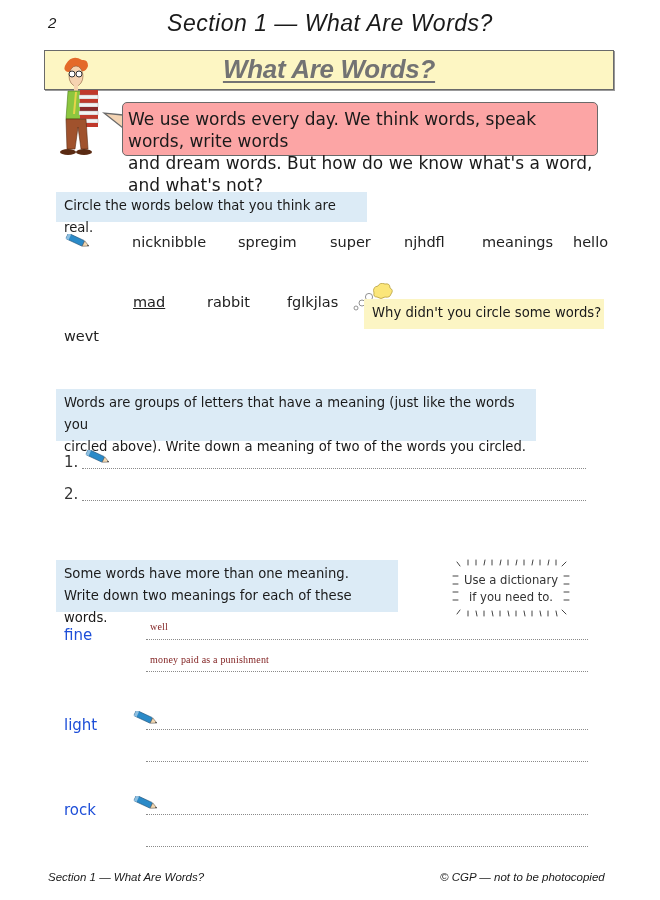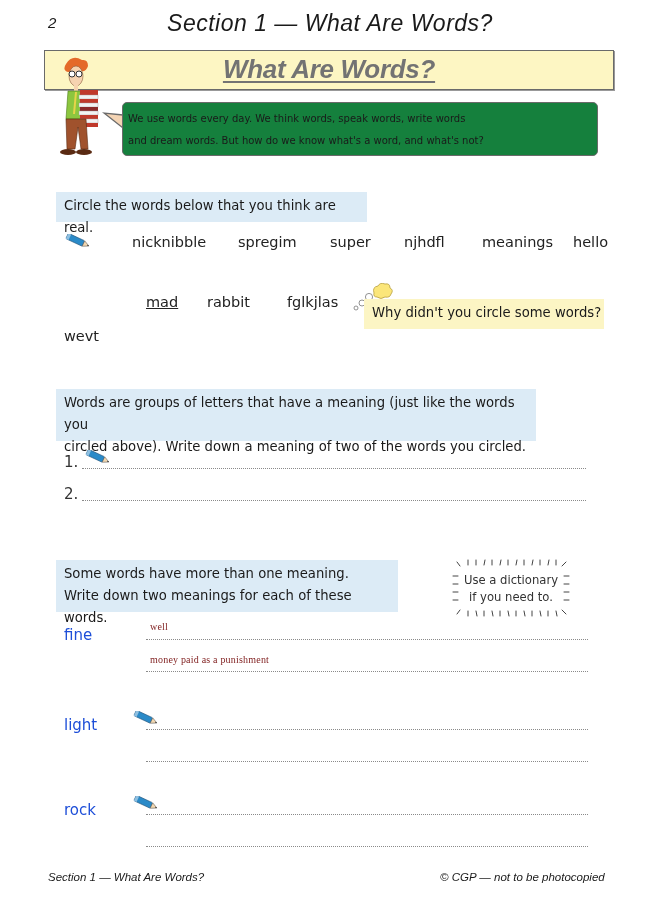--- a/index.html
+++ b/index.html
@@ -13,23 +13,23 @@
   .title-banner {
     left: 44px; top: 50px; width: 570px; height: 40px; background: #fdf6c3;
     border: 1.5px solid #6a6a6a; box-sizing: border-box; box-shadow: 1px 1px 0 #999;
   }
   .title-text {
     left: 44px; width: 570px; top: 54px; text-align: center; font-size: 26px; font-weight: bold;
     font-style: italic; text-decoration: underline; text-underline-offset: 3px;
     font-family: "Liberation Sans", sans-serif; letter-spacing: -0.3px; color: #737373;
   }
   .speech {
-    left: 122px; top: 102px; width: 476px; height: 54px; background: #15803d;
+    left: 122px; top: 102px; width: 476px; height: 54px; background: #fca5a5;
     border: 1.5px solid #6a6a6a; border-radius: 5px; box-sizing: border-box;
-    padding: 5px 0 0 5px; font-size: 10px; line-height: 22px; font-family: "DejaVu Sans", sans-serif;
+    padding: 5px 0 0 5px; font-size: 17px; line-height: 22px; font-family: "DejaVu Sans", sans-serif;
   }
   .speech-tail { left: 102px; top: 112px; }
   .character { left: 52px; top: 56px; }
 
   .instr {
     background: #dcebf6; font-size: 13.2px; line-height: 22px; padding: 3px 8px 3px 8px; box-sizing: border-box;
     font-family: "DejaVu Sans", sans-serif;
   }
   .instr1 { left: 56px; top: 192px; width: 311px; height: 30px; }
   .instr2 { left: 56px; top: 389px; width: 480px; height: 52px; }
@@ -116,21 +116,21 @@
 </svg>
 
 <div class="abs word" style="left:132px; top:234px;">nicknibble</div>
 <div class="abs word" style="left:238px; top:234px;">spregim</div>
 <div class="abs word" style="left:330px; top:234px;">super</div>
 <div class="abs word" style="left:404px; top:234px;">njhdfl</div>
 <div class="abs word" style="left:482px; top:234px;">meanings</div>
 <div class="abs word" style="left:573px; top:234px;">hello</div>
 
 <div class="abs word" style="left:64px; top:304px;margin-top:24px;">wevt</div>
-<div class="abs word" style="left:146px; top:294px;text-decoration:underline;">mad</div>
+<div class="abs word" style="left:133px; top:294px;text-decoration:underline;">mad</div>
 <div class="abs word" style="left:207px; top:294px;">rabbit</div>
 <div class="abs word" style="left:287px; top:294px;">fglkjlas</div>
 
 <svg class="abs" style="left:352px; top:283px;" width="42" height="30" viewBox="0 0 42 30">
   <circle cx="4" cy="25" r="2" fill="#fff" stroke="#777" stroke-width="0.8"></circle>
   <circle cx="10" cy="20" r="3" fill="#fff" stroke="#777" stroke-width="0.8"></circle>
   <circle cx="17" cy="14" r="3.6" fill="#fff" stroke="#777" stroke-width="0.8"></circle>
   <path d="M22 10 q-2 -6 4 -7 q2 -4 7 -2 q5 -1 5 4 q4 2 1 6 q-1 4 -6 3 q-4 3 -8 0 q-4 0 -3 -4z" fill="#fbe67a" stroke="#b8a040" stroke-width="0.8"></path>
 </svg>
 <div class="abs thought-box">Why didn't you circle some words?</div>

